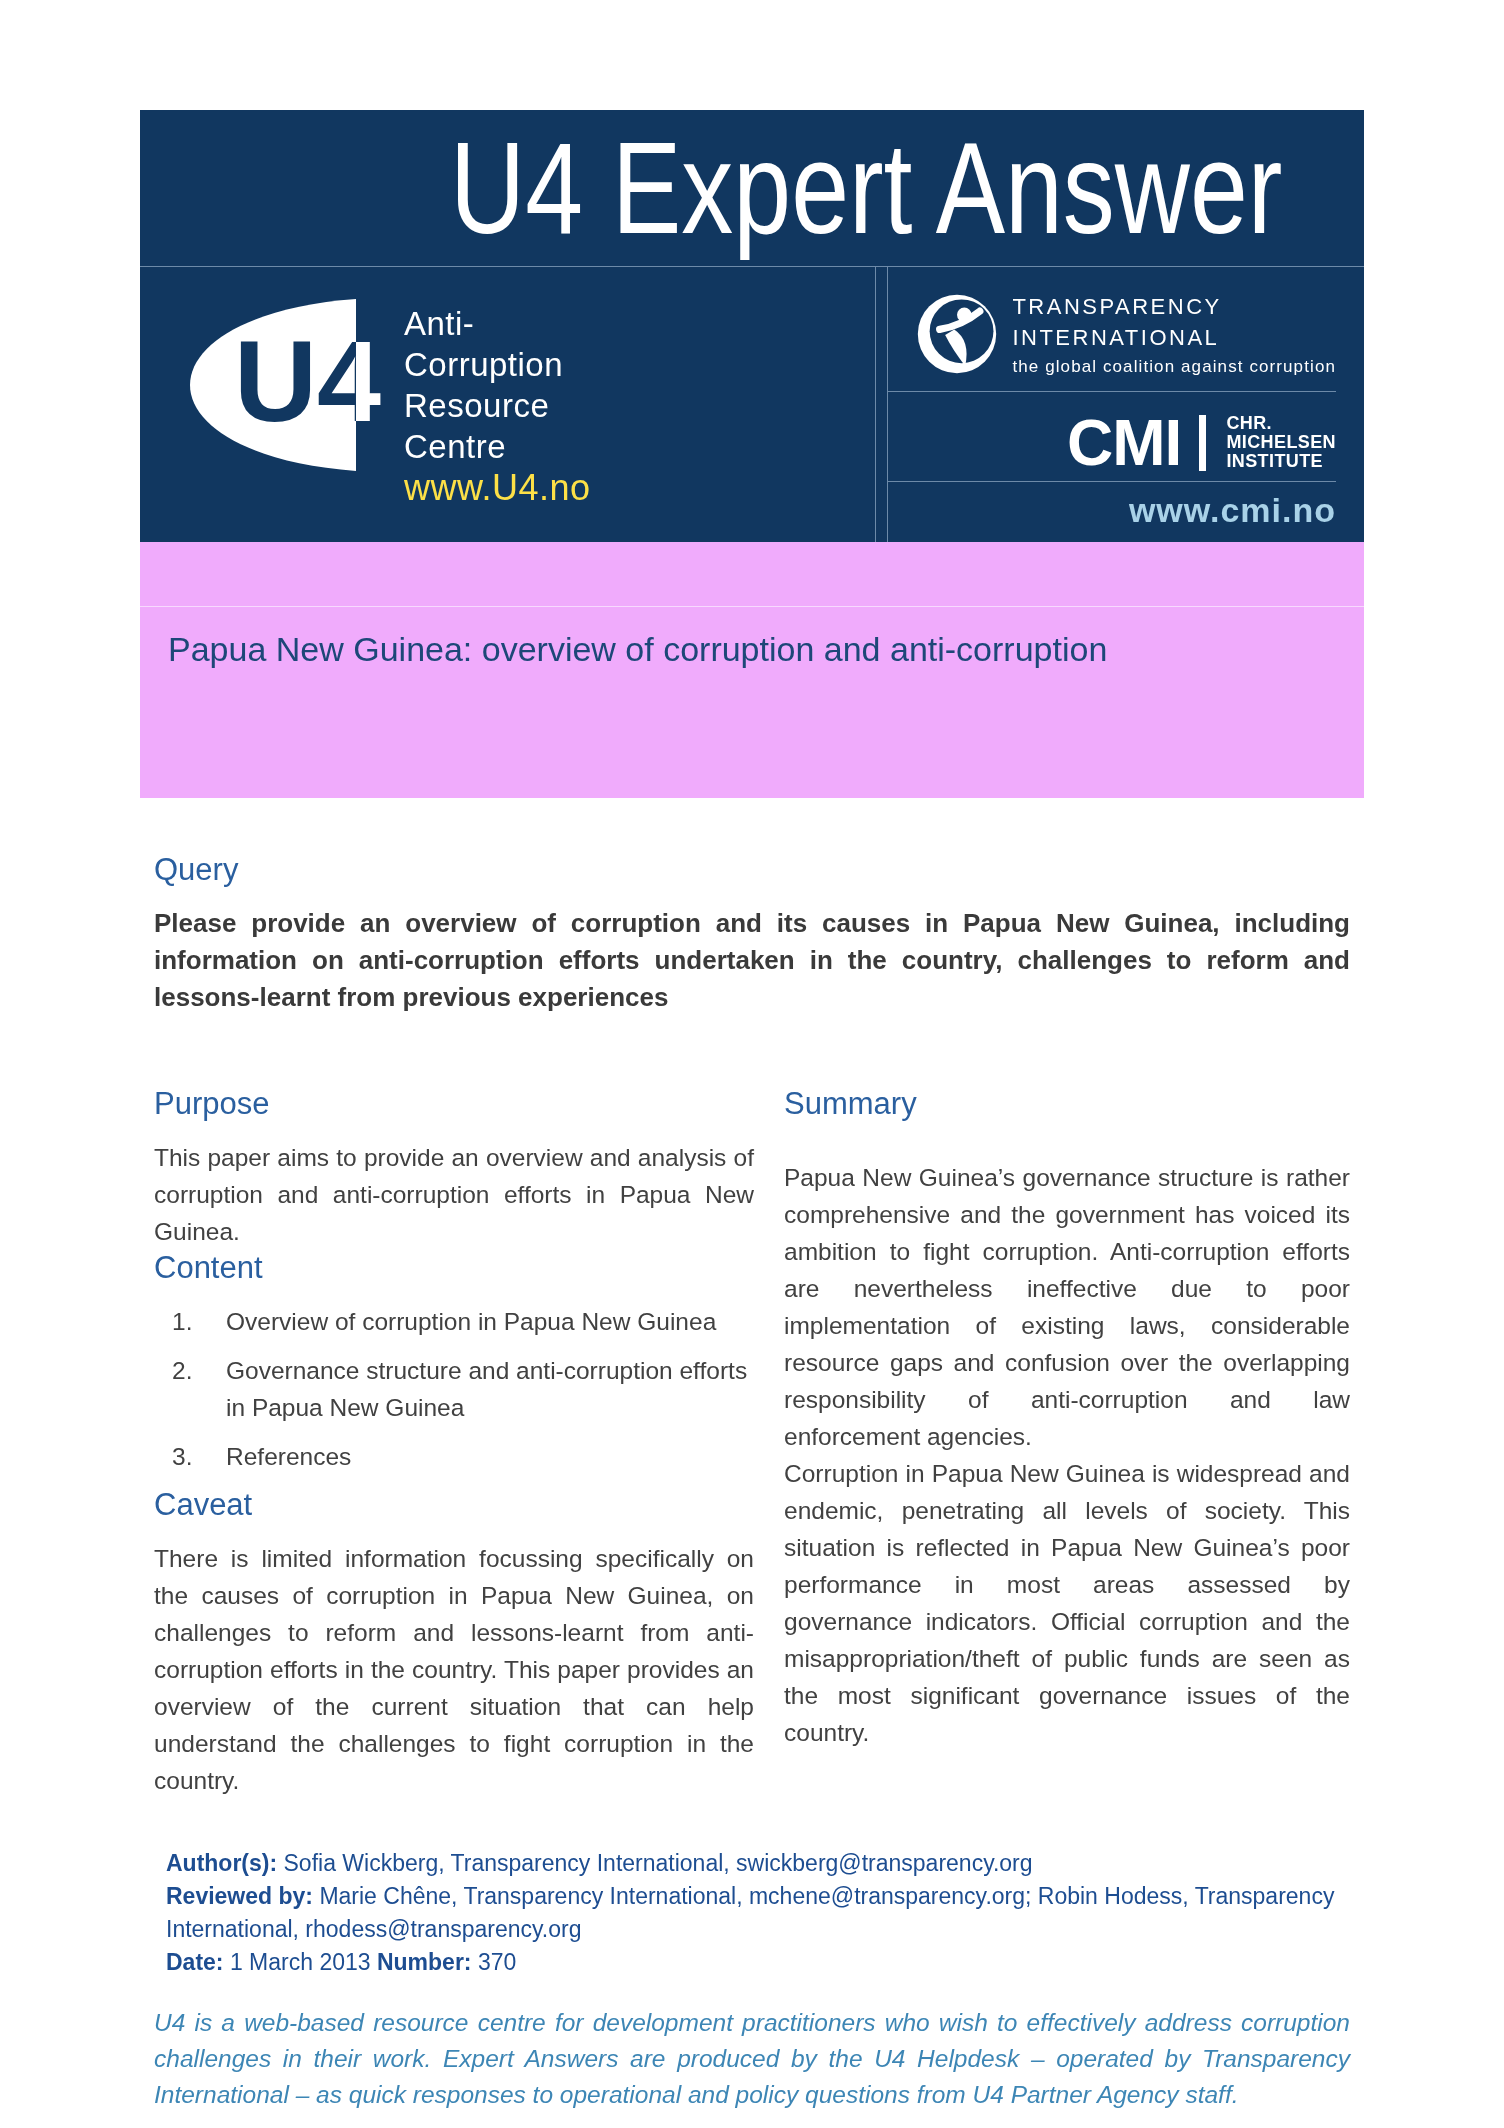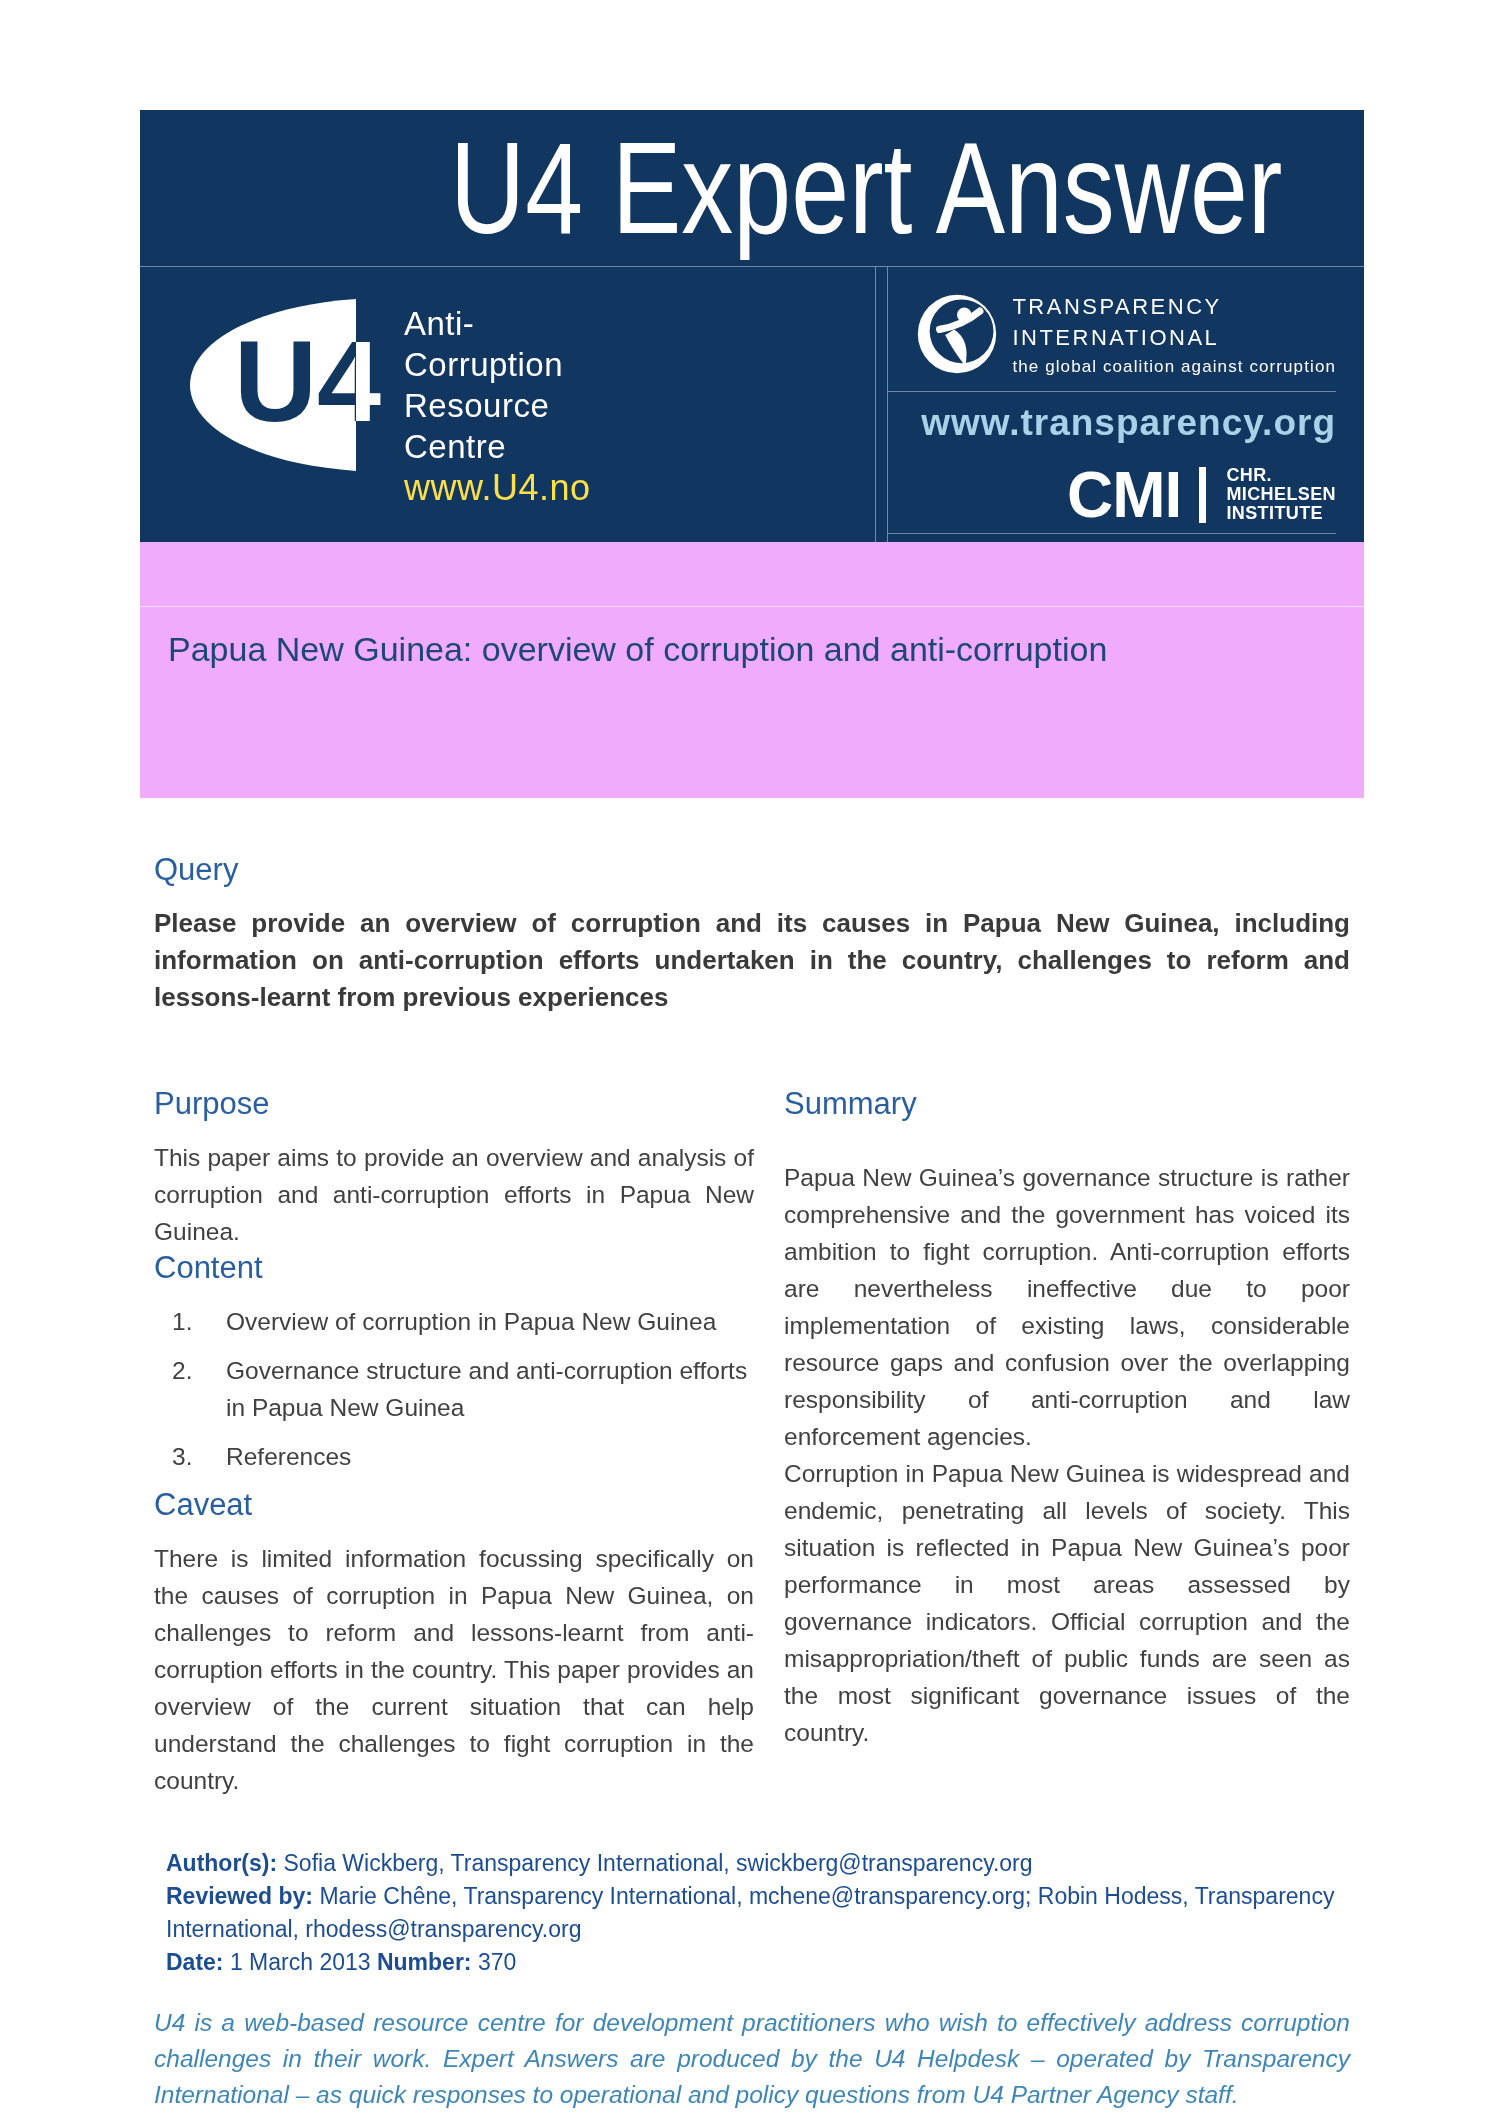--- a/index.html
+++ b/index.html
@@ -107,23 +107,20 @@
             <circle cx="53" cy="24" r="8" fill="#ffffff"></circle>
             <path d="M26,40 Q50,36 70,20" stroke="#ffffff" stroke-width="8" fill="none" stroke-linecap="round"></path>
             <path d="M42,40 Q60,52 54,80 Q40,62 32,46 Z" fill="#ffffff"></path>
           </svg>
           <div class="ti-words">
             <div class="ti-name">TRANSPARENCY</div>
             <div class="ti-name">INTERNATIONAL</div>
             <div class="ti-tag">the global coalition against corruption</div>
           </div>
         </div>
-        <div class="ti-url-row">
-          <span class="url-light">www.transparency.org</span>
-        </div>
 
         <div class="cmi-block">
           <span class="cmi-mark">CMI</span>
           <span class="cmi-bar"></span>
           <span class="cmi-name">
             <div>CHR.</div>
             <div>MICHELSEN</div>
             <div>INSTITUTE</div>
           </span>
         </div>

